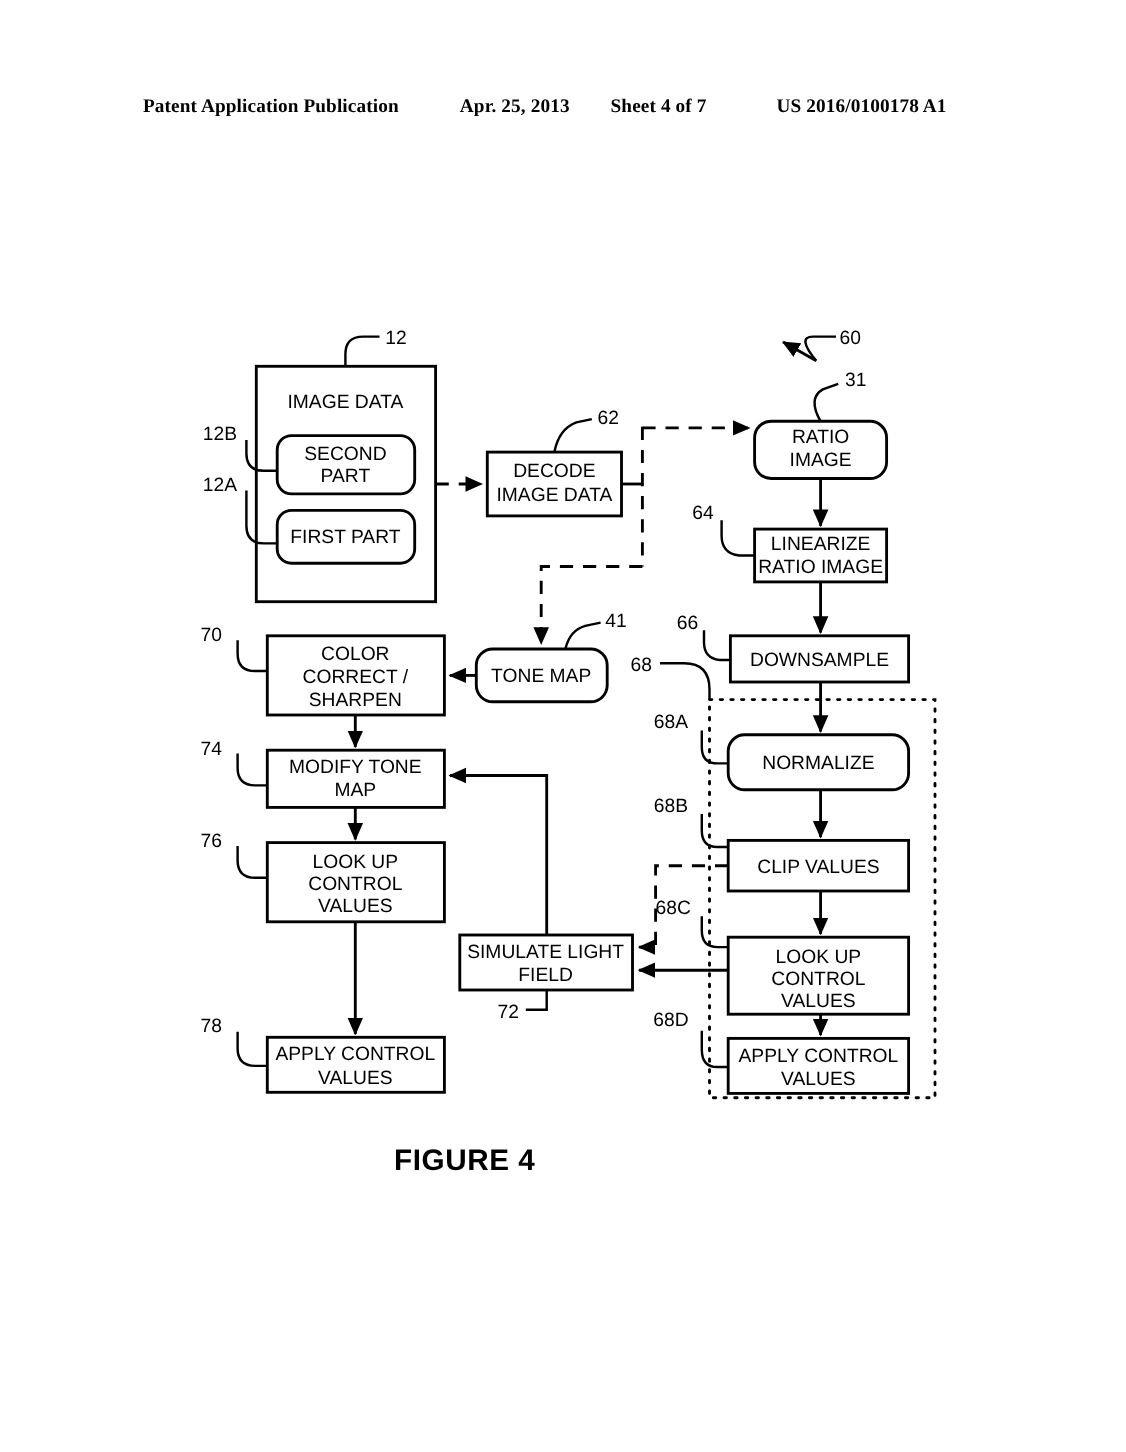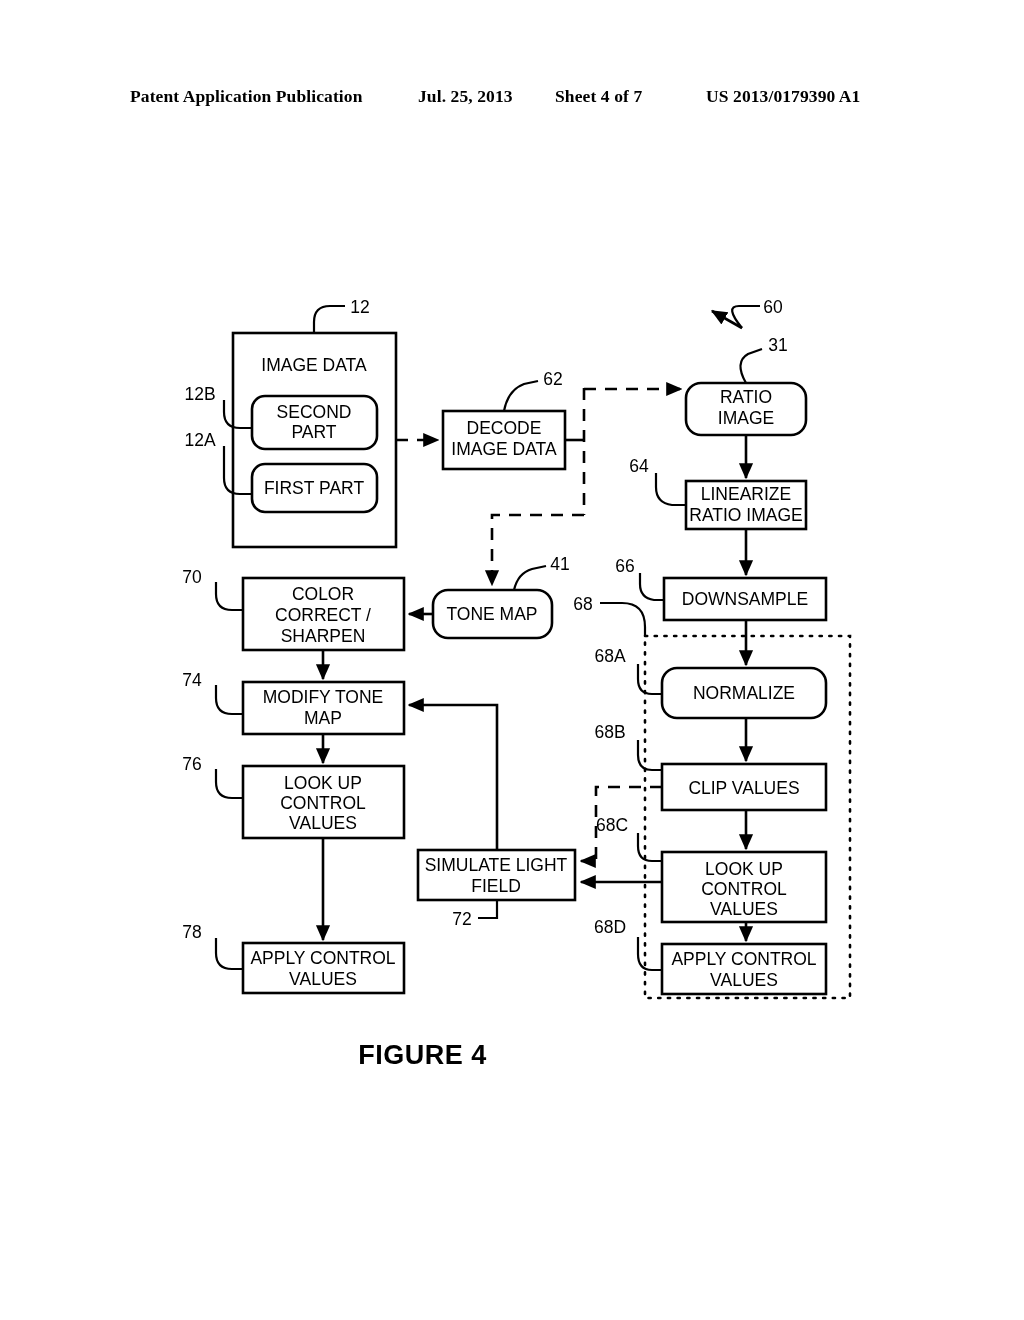--- a/index.html
+++ b/index.html
@@ -98,23 +98,23 @@
     stroke-linecap: round;
   }
 </style>
 </head>
 <body>
 
 <div class="page">
 
   <div class="header">
     <span class="h-pub">Patent Application Publication</span>
-    <span class="h-date">Jul. 25, 2013</span>
+    <span class="h-date">Apr. 25, 2013</span>
     <span class="h-sheet">Sheet 4 of 7</span>
-    <span class="h-num">US 2013/0179390 A1</span>
+    <span class="h-num">US 2016/0100178 A1</span>
   </div>
 
   <svg class="diagram" viewBox="0 0 1024 1320">
     <defs>
       <marker id="arrow" viewBox="0 0 10 10" refX="9.2" refY="5" markerWidth="6.2" markerHeight="6.2" orient="auto-start-reverse">
         <path d="M 0 0.6 L 10 5 L 0 9.4 z" fill="#000000"></path>
       </marker>
     </defs>
 
     <rect class="group-dotted" x="645" y="636" width="205" height="362"></rect>

